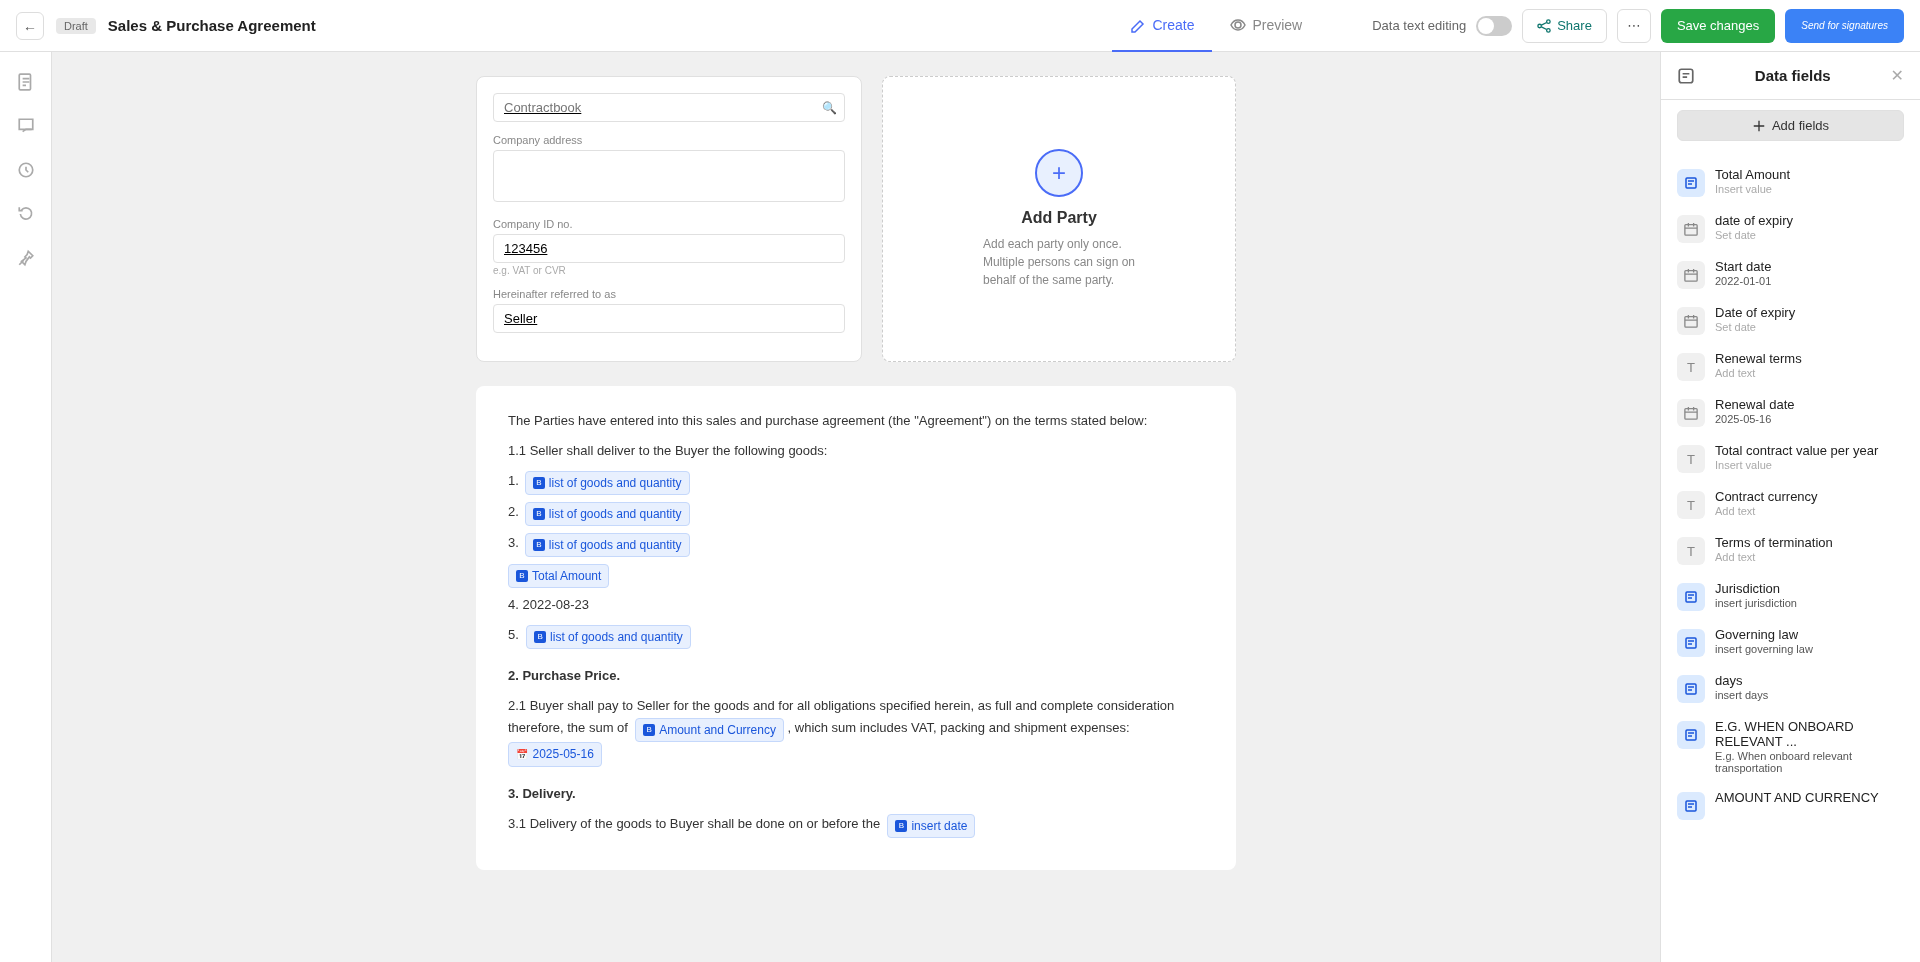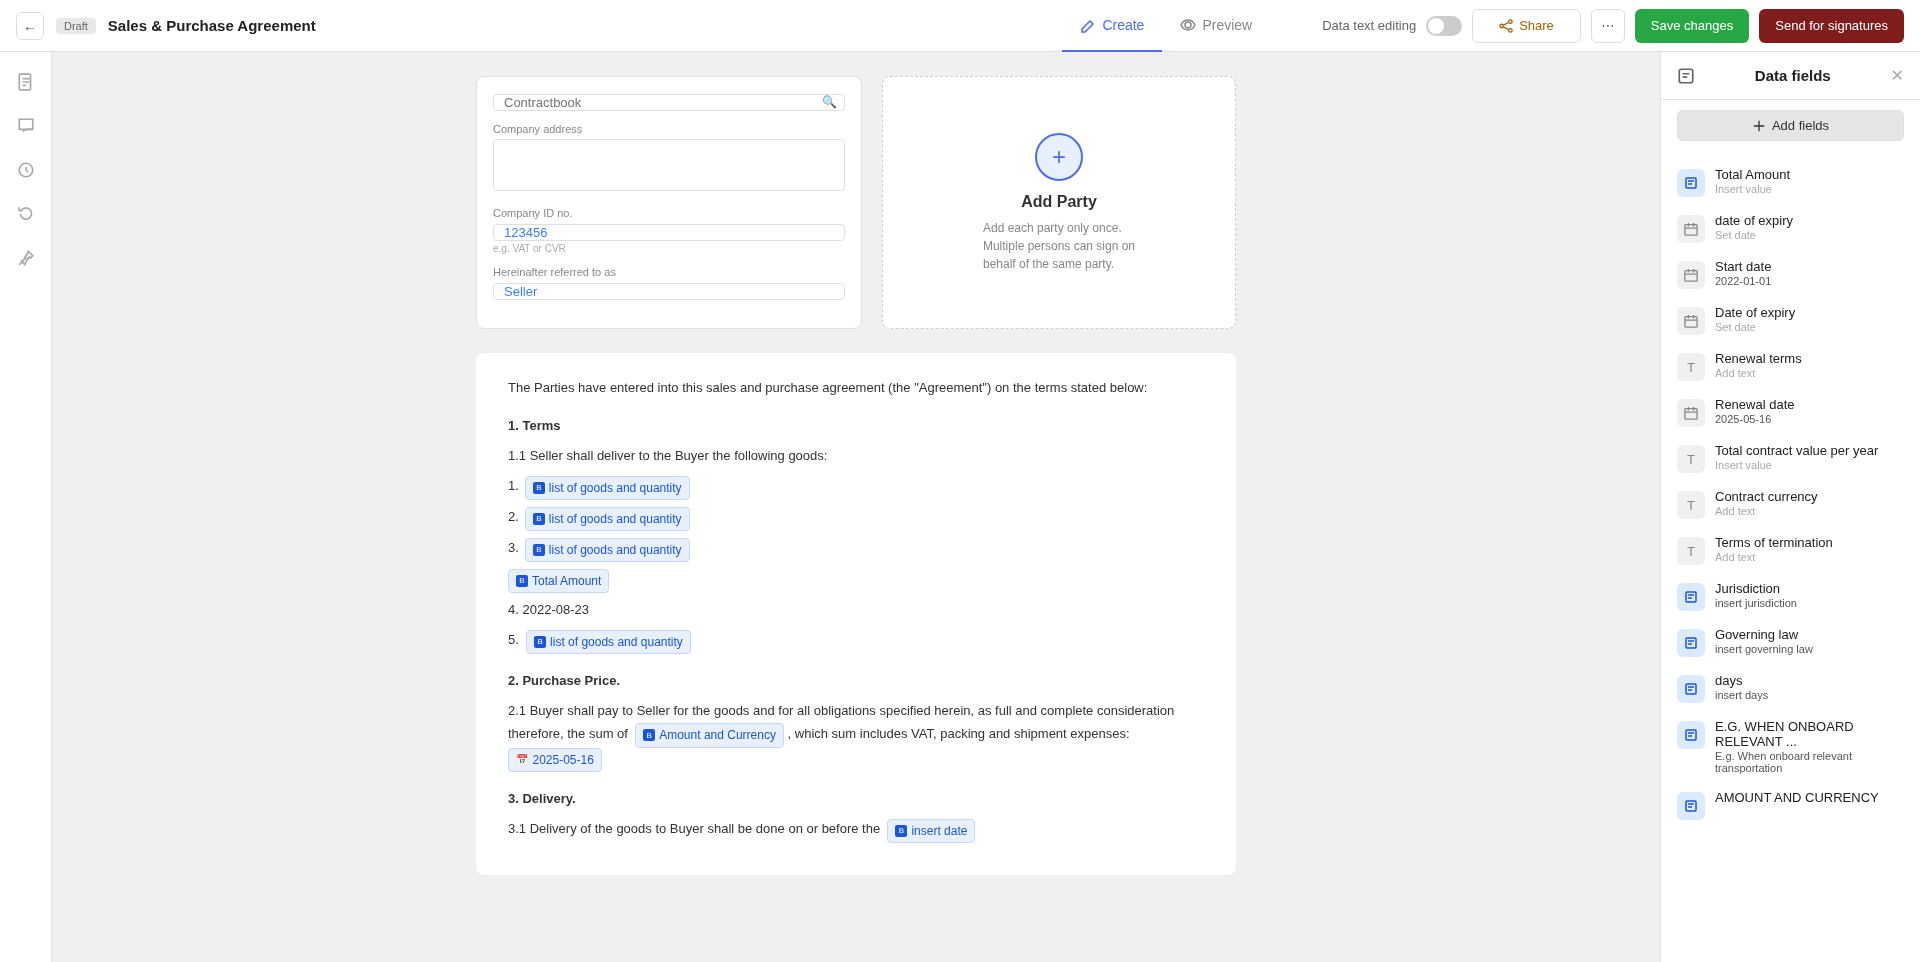--- a/index.html
+++ b/index.html
@@ -11,24 +11,24 @@
     .topbar-badge { background: #e8e8e8; color: #666; font-size: 11px; padding: 2px 8px; border-radius: 4px; }
     .topbar-title { font-size: 15px; font-weight: 600; color: #222; margin-right: auto; }
     .topbar-tabs { display: flex; gap: 0; }
     .topbar-tab { display: flex; align-items: center; gap: 6px; padding: 0 18px; height: 52px; font-size: 14px; color: #888; cursor: pointer; border-bottom: 2px solid transparent; }
     .topbar-tab.active { color: #4a6cf7; border-bottom: 2px solid #4a6cf7; }
     .topbar-tab svg { width: 16px; height: 16px; }
     .topbar-right { display: flex; align-items: center; gap: 10px; margin-left: 40px; }
     .toggle-label { font-size: 13px; color: #666; }
     .toggle { width: 36px; height: 20px; background: #ccc; border-radius: 10px; position: relative; cursor: pointer; }
     .toggle-knob { width: 16px; height: 16px; background: #fff; border-radius: 50%; position: absolute; top: 2px; left: 2px; transition: left 0.2s; }
-    .btn-share { display: flex; align-items: center; gap: 6px; padding: 0 26px; height: 34px; border: 1px solid #ddd; border-radius: 6px; background: #fff; font-size: 13px; cursor: pointer; color: #a16207; }
+    .btn-share { display: flex; align-items: center; gap: 6px; padding: 0 14px; height: 34px; border: 1px solid #ddd; border-radius: 6px; background: #fff; font-size: 13px; cursor: pointer; color: #0f766e; }
     .btn-dots { width: 34px; height: 34px; border: 1px solid #ddd; border-radius: 6px; background: #fff; cursor: pointer; display: flex; align-items: center; justify-content: center; color: #555; }
     .btn-save { padding: 0 16px; height: 34px; background: #28a745; color: #fff; border: none; border-radius: 6px; font-size: 13px; font-weight: 500; cursor: pointer; }
-    .btn-sign { padding: 0 16px; height: 34px; background: #7f1d1d; color: #fff; border: none; border-radius: 6px; font-size: 13px; font-weight: 500; cursor: pointer; }
+    .btn-sign { padding: 0 16px; height: 34px; background: #3b82f6; color: #fff; border: none; border-radius: 6px; font-size: 10px; font-weight: 500; cursor: pointer; font-style: italic; }
 
     
     .main { display: flex; flex: 1; overflow: hidden; }
 
     
     .left-sidebar { width: 52px; background: #fff; border-right: 1px solid #e0e0e0; display: flex; flex-direction: column; align-items: center; padding: 12px 0; gap: 8px; flex-shrink: 0; }
     .sidebar-icon { width: 36px; height: 36px; border-radius: 6px; display: flex; align-items: center; justify-content: center; color: #aaa; cursor: pointer; font-size: 16px; }
 
     
     .doc-area { flex: 1; overflow-y: auto; background: #f0f0f0; padding: 24px 40px; }
@@ -37,21 +37,21 @@
     
     .party-row { display: flex; gap: 20px; margin-bottom: 24px; }
     .party-form { flex: 1; background: #fff; border-radius: 8px; padding: 16px; border: 1px solid #e0e0e0; }
     .party-add { flex: 1; background: #fff; border-radius: 8px; border: 1px dashed #ccc; display: flex; flex-direction: column; align-items: center; justify-content: center; min-height: 200px; cursor: pointer; }
     .party-add-icon { width: 48px; height: 48px; border-radius: 50%; background: #e8f0fe; color: #4a6cf7; display: flex; align-items: center; justify-content: center; font-size: 24px; margin-bottom: 12px; border: 2px solid #4a6cf7; }
     .party-add-title { font-size: 16px; font-weight: 600; color: #333; margin-bottom: 8px; }
     .party-add-desc { font-size: 12px; color: #888; text-align: left; line-height: 1.5; }
 
     .form-field { margin-bottom: 12px; }
     .form-field label { font-size: 11px; color: #888; display: block; margin-bottom: 4px; }
-    .form-field input { width: 100%; padding: 0 10px; border: 1px solid #e0e0e0; border-radius: 4px; font-size: 13px; color: #3b82f6; background: #fff; }
+    .form-field input { width: 100%; padding: 6px 10px; border: 1px solid #e0e0e0; border-radius: 4px; font-size: 13px; color: #000000; background: #fff; text-decoration: underline; }
     .search-input-wrap { position: relative; }
     .search-input-wrap input { padding-right: 28px; }
     .search-icon-inner { position: absolute; right: 8px; top: 50%; transform: translateY(-50%); color: #aaa; font-size: 12px; }
     .hint-text { font-size: 10px; color: #aaa; margin-top: 2px; }
 
     
     .doc-text { background: #fff; border-radius: 8px; padding: 24px 32px; font-size: 13px; line-height: 1.7; color: #333; }
     .doc-text h3 { font-size: 13px; font-weight: 700; margin: 16px 0 8px; }
     .doc-text p { margin-bottom: 8px; }
     .doc-text ol { padding-left: 0; list-style: none; }
@@ -196,21 +196,20 @@
             <span>Add each party only once.</span><br>
             <span>Multiple persons can sign on</span><br>
             <span>behalf of the same party.</span>
           </div>
         </div>
       </div>
 
       <div class="doc-text">
         <p>The Parties have entered into this sales and purchase agreement (the "Agreement") on the terms stated below:</p>
 
-        <h3>1. Terms</h3>
         <p>1.1 Seller shall deliver to the Buyer the following goods:</p>
 
         <ol>
           <li>
             <span>1.</span>
             <span class="field-chip">
               <span class="chip-icon">B</span>
               <span>list of goods and quantity</span>
             </span>
           </li>

